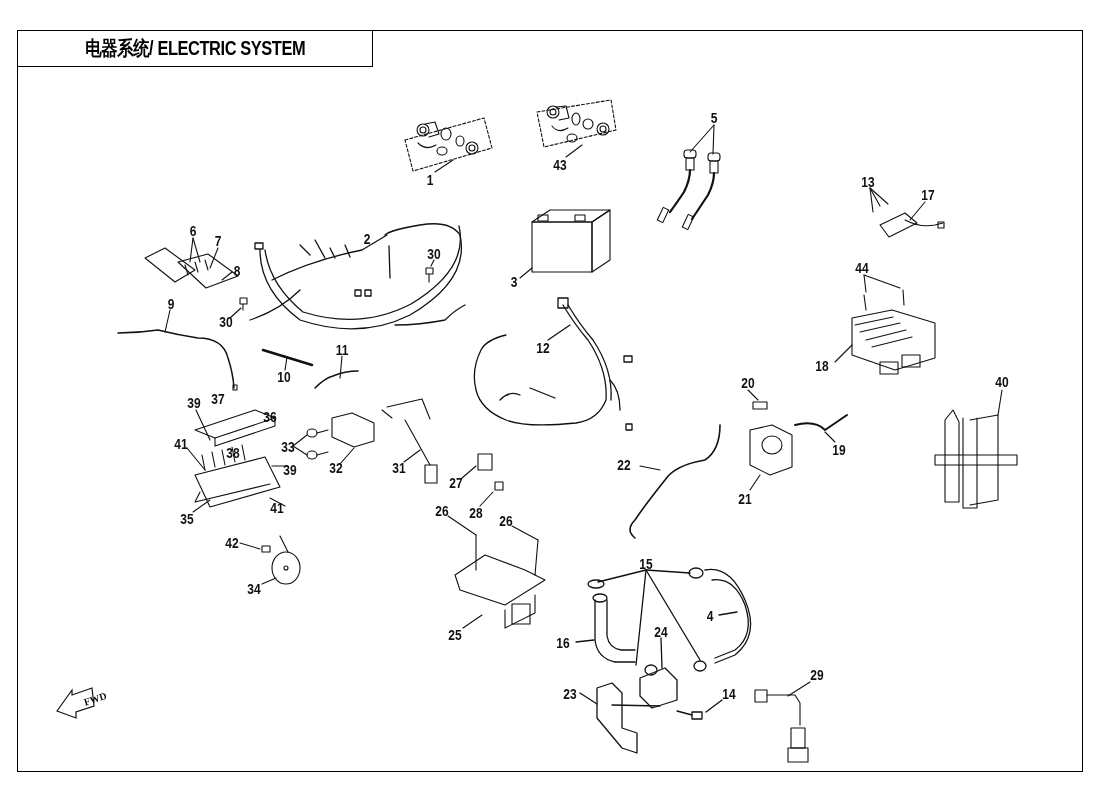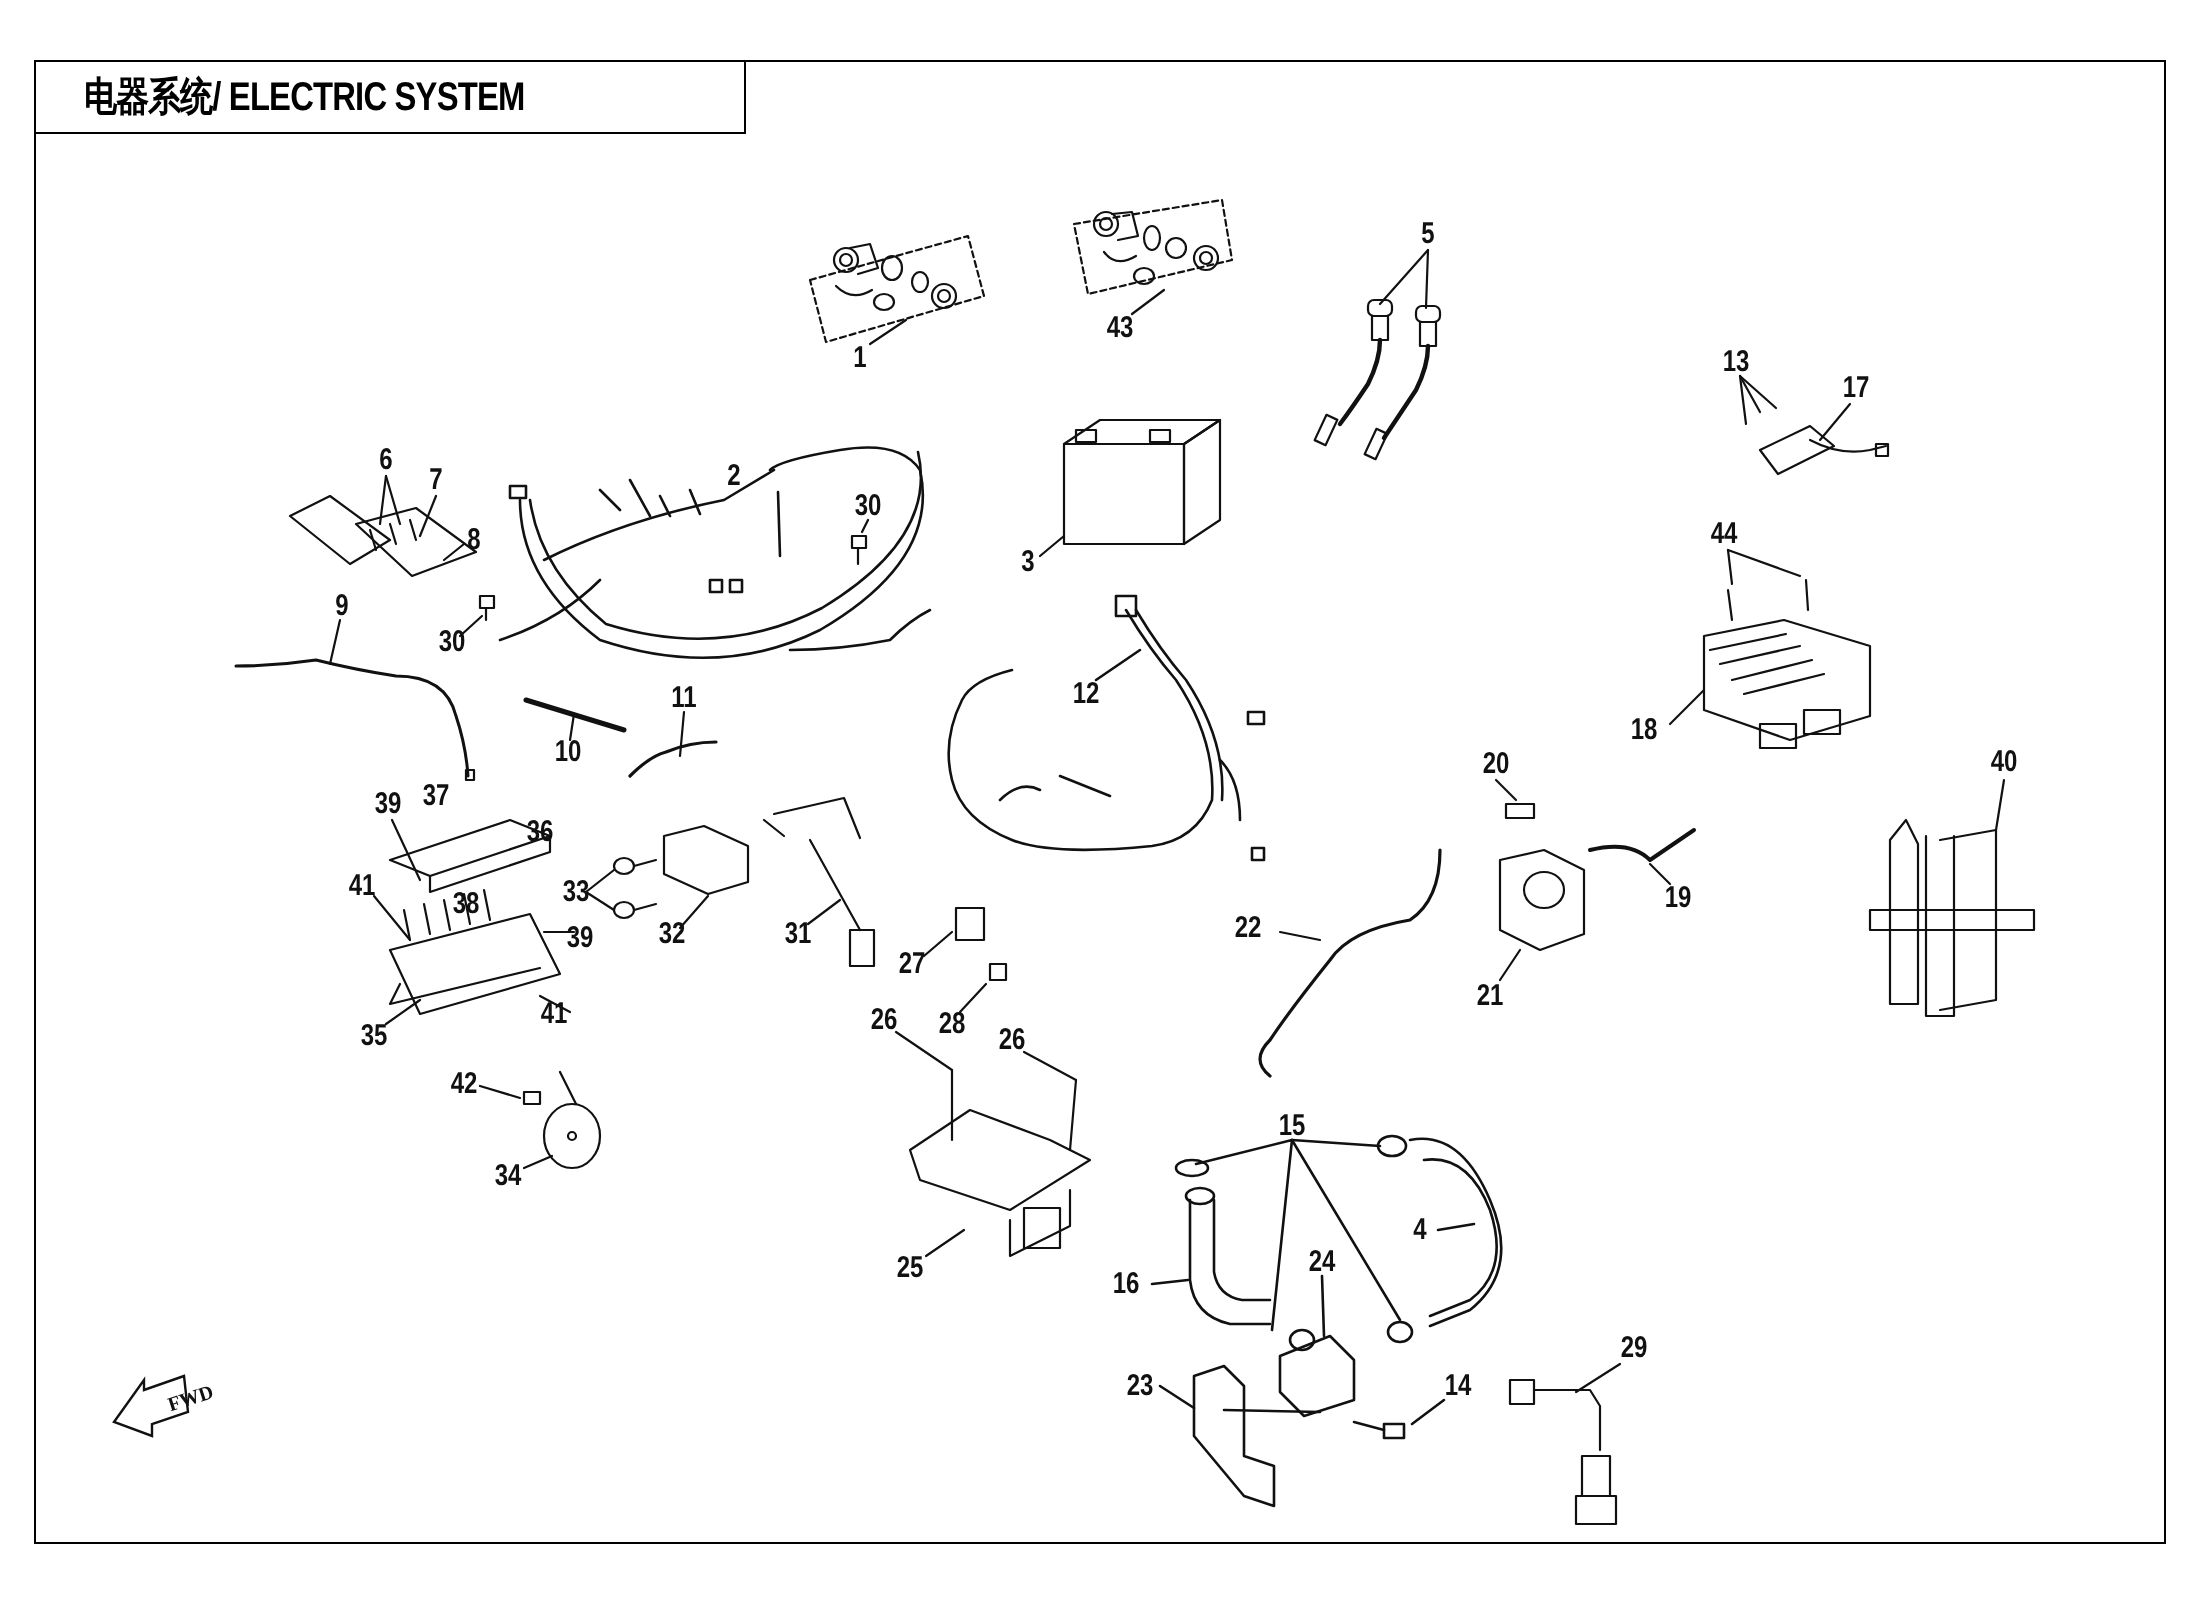--- a/index.html
+++ b/index.html
@@ -1,18 +1,18 @@
 <!DOCTYPE html>
 <html><head>
 <meta charset="utf-8">
 <style>
   html,body{margin:0;padding:0;background:#fff;}
   body{width:1100px;height:800px;position:relative;overflow:hidden;font-family:"Liberation Sans",sans-serif;}
   #frame{position:absolute;left:17px;top:30px;width:1066px;height:742px;border:1px solid #000;box-sizing:border-box;}
-  #title-box{position:absolute;left:17px;top:30px;width:356px;height:37px;border:1px solid #000;box-sizing:border-box;background:#fff;display:flex;align-items:center;}
+  #title-box{position:absolute;left:17px;top:30px;width:356px;height:37px;border:1px solid #000;box-sizing:border-box;background:#fff;display:flex;align-items:center;justify-content:center;}
   #title-text{font-family:"Liberation Sans",sans-serif;font-weight:bold;font-size:20px;letter-spacing:-0.5px;transform:scaleX(0.82);white-space:nowrap;color:#000;}
   svg#art{position:absolute;left:0;top:0;}
   .lbl{position:absolute;font-family:"Liberation Sans",sans-serif;font-weight:bold;font-size:15px;color:#111;transform:translate(-50%,-50%) scaleX(0.8);line-height:1;white-space:nowrap;}
   .fwd{position:absolute;left:54px;top:684px;width:56px;height:36px;}
 </style>
 </head>
 <body>
 
 <div id="frame"></div>
 <div id="title-box">

